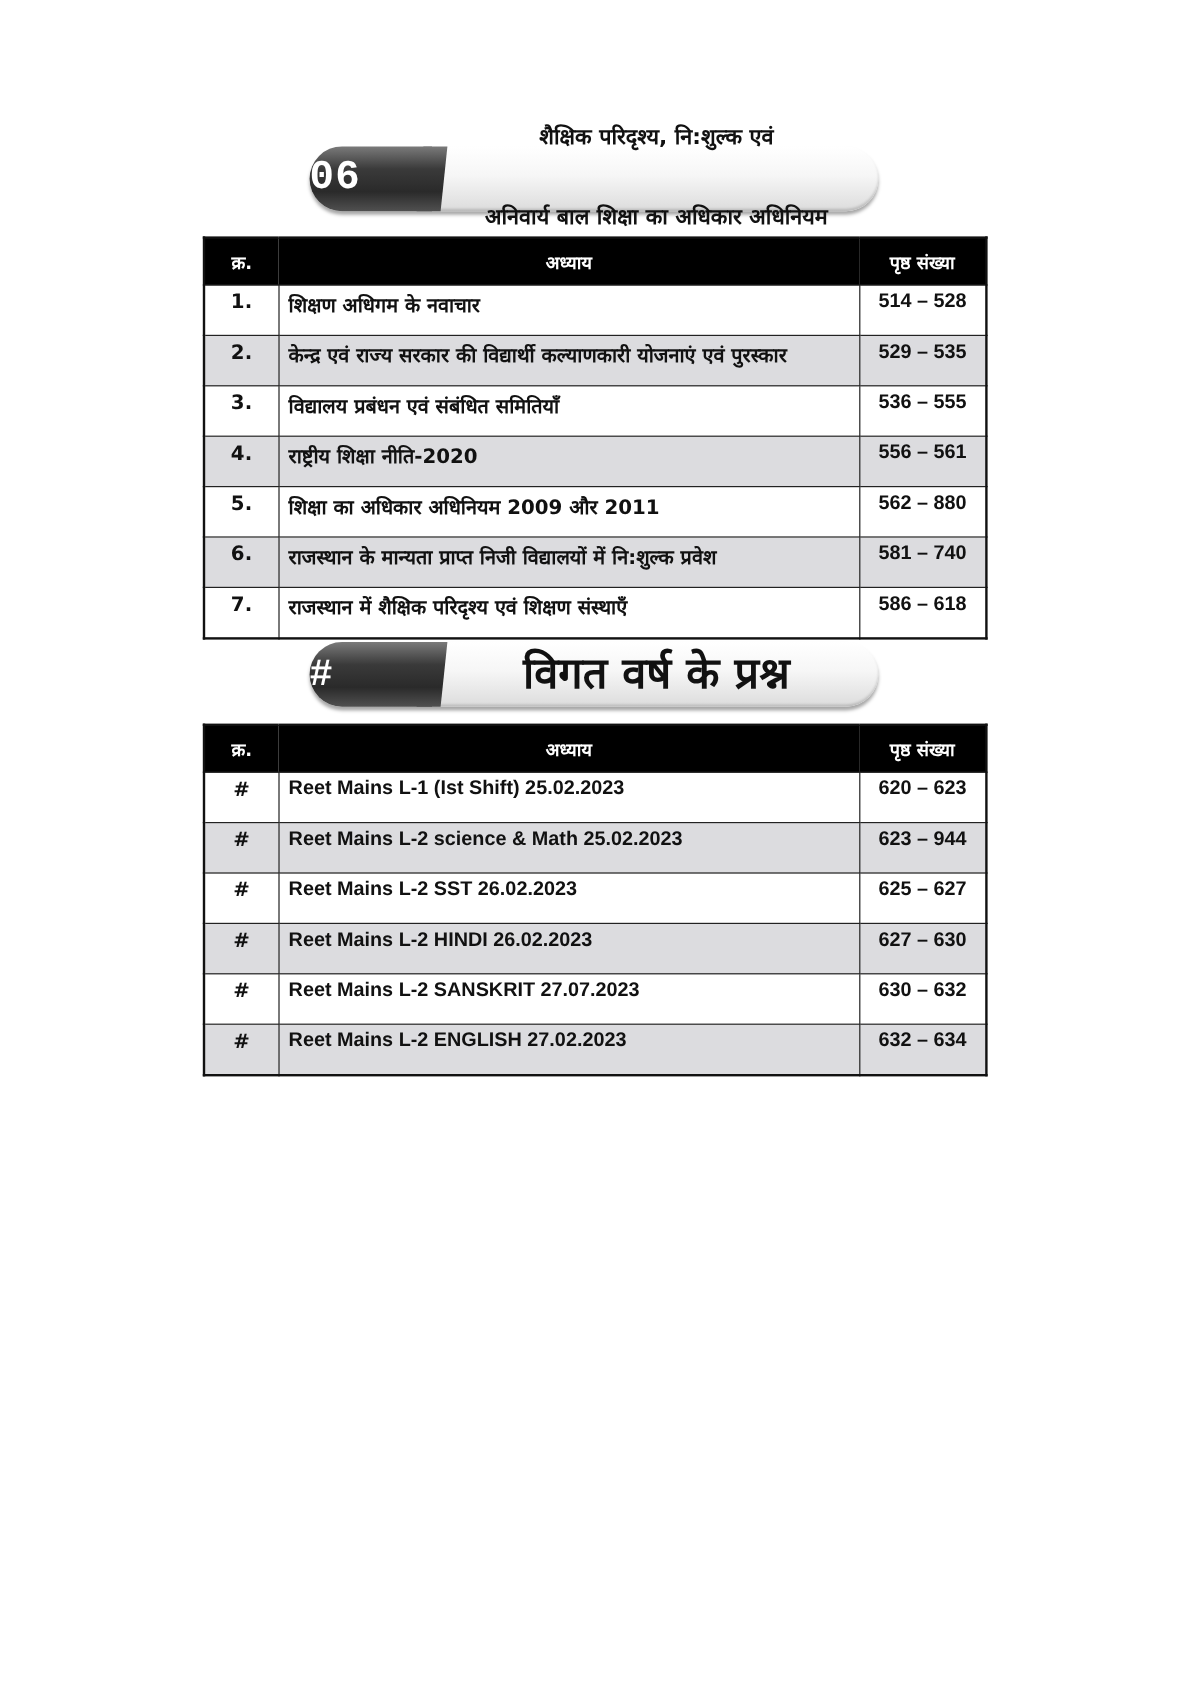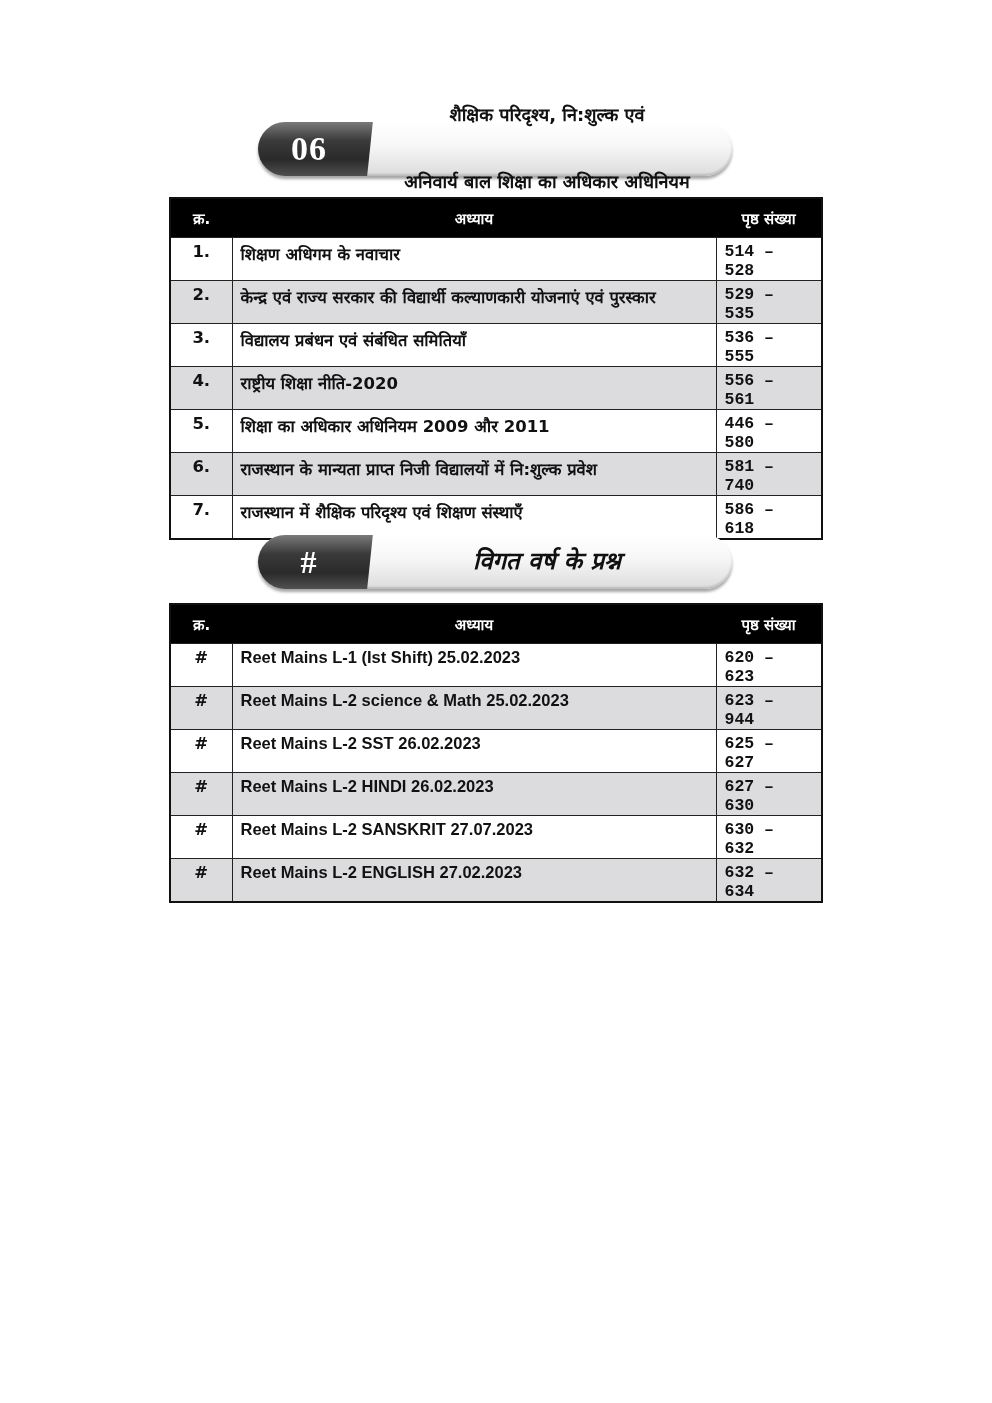--- a/index.html
+++ b/index.html
@@ -9,60 +9,60 @@
     .banner { position:absolute; left:258px; width:476px; height:58px; }
     .banner .pill {
       position:absolute; left:0; top:0; width:474px; height:54px; border-radius:27px;
       background:linear-gradient(#ffffff 0%, #f6f6f6 45%, #dcdcdc 100%);
       box-shadow: 0 3px 3px rgba(0,0,0,0.35), inset 0 -2px 2px rgba(0,0,0,0.15);
     }
     .banner .num {
       position:absolute; left:0; top:0; width:102px; height:54px;
       border-radius:27px 0 0 27px;
       background:linear-gradient(#7a7a7a 0%, #3a3a3a 35%, #2a2a2a 70%, #505050 100%);
-      color:#fff; font-weight:bold; display:flex; align-items:center; justify-content:center;
-      font-family:Liberation Serif, serif; letter-spacing:1px;
+      color:#fff; font-weight:bold; display:flex; align-items:center; 
+      font-family:Liberation Mono, monospace; letter-spacing:1px;
     }
     .banner .num::after {
       content:""; position:absolute; right:-10px; top:0; width:20px; height:54px;
       background:linear-gradient(#7a7a7a 0%, #3a3a3a 35%, #2a2a2a 70%, #505050 100%);
       transform:skewX(-6deg); z-index:0;
     }
     .banner .num span { position:relative; z-index:1; }
     .banner .title {
       position:absolute; left:112px; right:10px; top:0; height:54px;
       display:flex; flex-direction:column; align-items:center; justify-content:center;
       font-weight:bold; color:#111; line-height:1.05;gap:48px;
     }
 
     #banner1 { top:122px; }
     #banner1 .num { font-size:34px; }
     #banner1 .title { font-size:18px; }
     #banner2 { top:535px; }
     #banner2 .num { font-size:32px; }
-    #banner2 .title { font-size:24px;font-style:italic; }
+    #banner2 .title { font-size:36px; }
 
     table.toc {
       position:absolute; left:169px; width:654px; border-collapse:collapse;
       border:2px solid #111; table-layout:fixed;
     }
     table.toc th {
       background:#000; color:#fff; font-weight:bold; font-size:15px;
       height:38px; padding:0; vertical-align:middle; border:none;
     }
     table.toc td {
       height:37px; border:1.5px solid #222; padding:0 8px; font-size:16.5px; font-weight:bold;
       vertical-align:top; padding-top:4px;
     }
     table.toc tr.odd td { background:#ffffff; }
     table.toc tr.even td { background:#dcdcdf; }
     table.toc col.c1 { width:62px; }
     table.toc col.c3 { width:106px; }
     td.sn { text-align:center; }
-    td.pg { text-align:left; font-family:Liberation Mono, monospace; font-size:18px; }
+    td.pg { text-align:center; font-family:Liberation Sans, sans-serif; font-size:18px; }
     th.h-sn { text-align:center;margin-left:32px; }
     th.h-ch { text-align:center;margin-top:31px; }
     th.h-pg { text-align:center; }
     td.ch-en { font-family:"Liberation Sans", sans-serif; font-size:18px;margin-top:48px; }
 
     #table1 { top:197px; }
     #table2 { top:603px; }
   </style>
 </head>
 <body>
@@ -108,21 +108,21 @@
       <td class="pg">536 – 555</td>
     </tr>
     <tr class="even">
       <td class="sn">4.</td>
       <td class="ch">राष्ट्रीय शिक्षा नीति-2020</td>
       <td class="pg">556 – 561</td>
     </tr>
     <tr class="odd">
       <td class="sn">5.</td>
       <td class="ch">शिक्षा का अधिकार अधिनियम 2009 और 2011</td>
-      <td class="pg">446 – 580</td>
+      <td class="pg">562 – 880</td>
     </tr>
     <tr class="even">
       <td class="sn">6.</td>
       <td class="ch">राजस्थान के मान्यता प्राप्त निजी विद्यालयों में नि:शुल्क प्रवेश</td>
       <td class="pg">581 – 740</td>
     </tr>
     <tr class="odd">
       <td class="sn">7.</td>
       <td class="ch">राजस्थान में शैक्षिक परिदृश्य एवं शिक्षण संस्थाएँ</td>
       <td class="pg">586 – 618</td>

